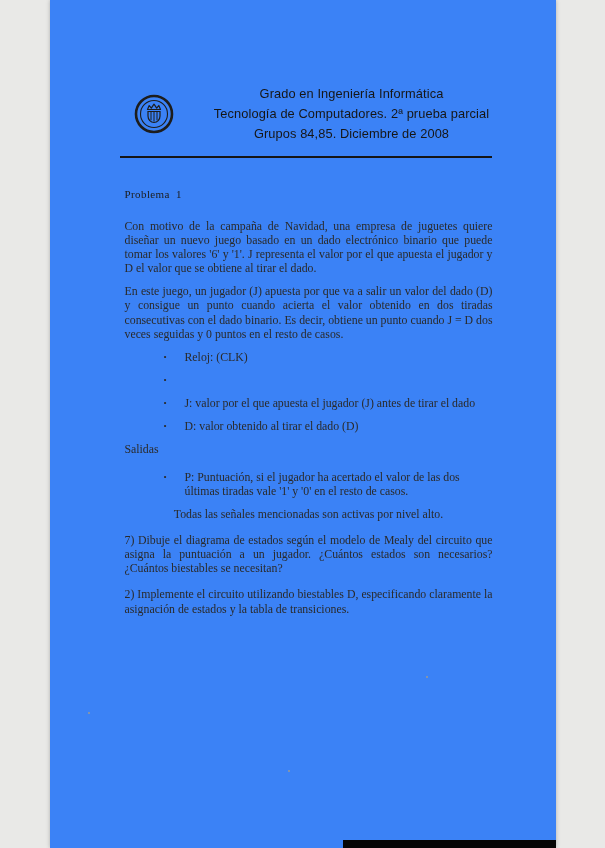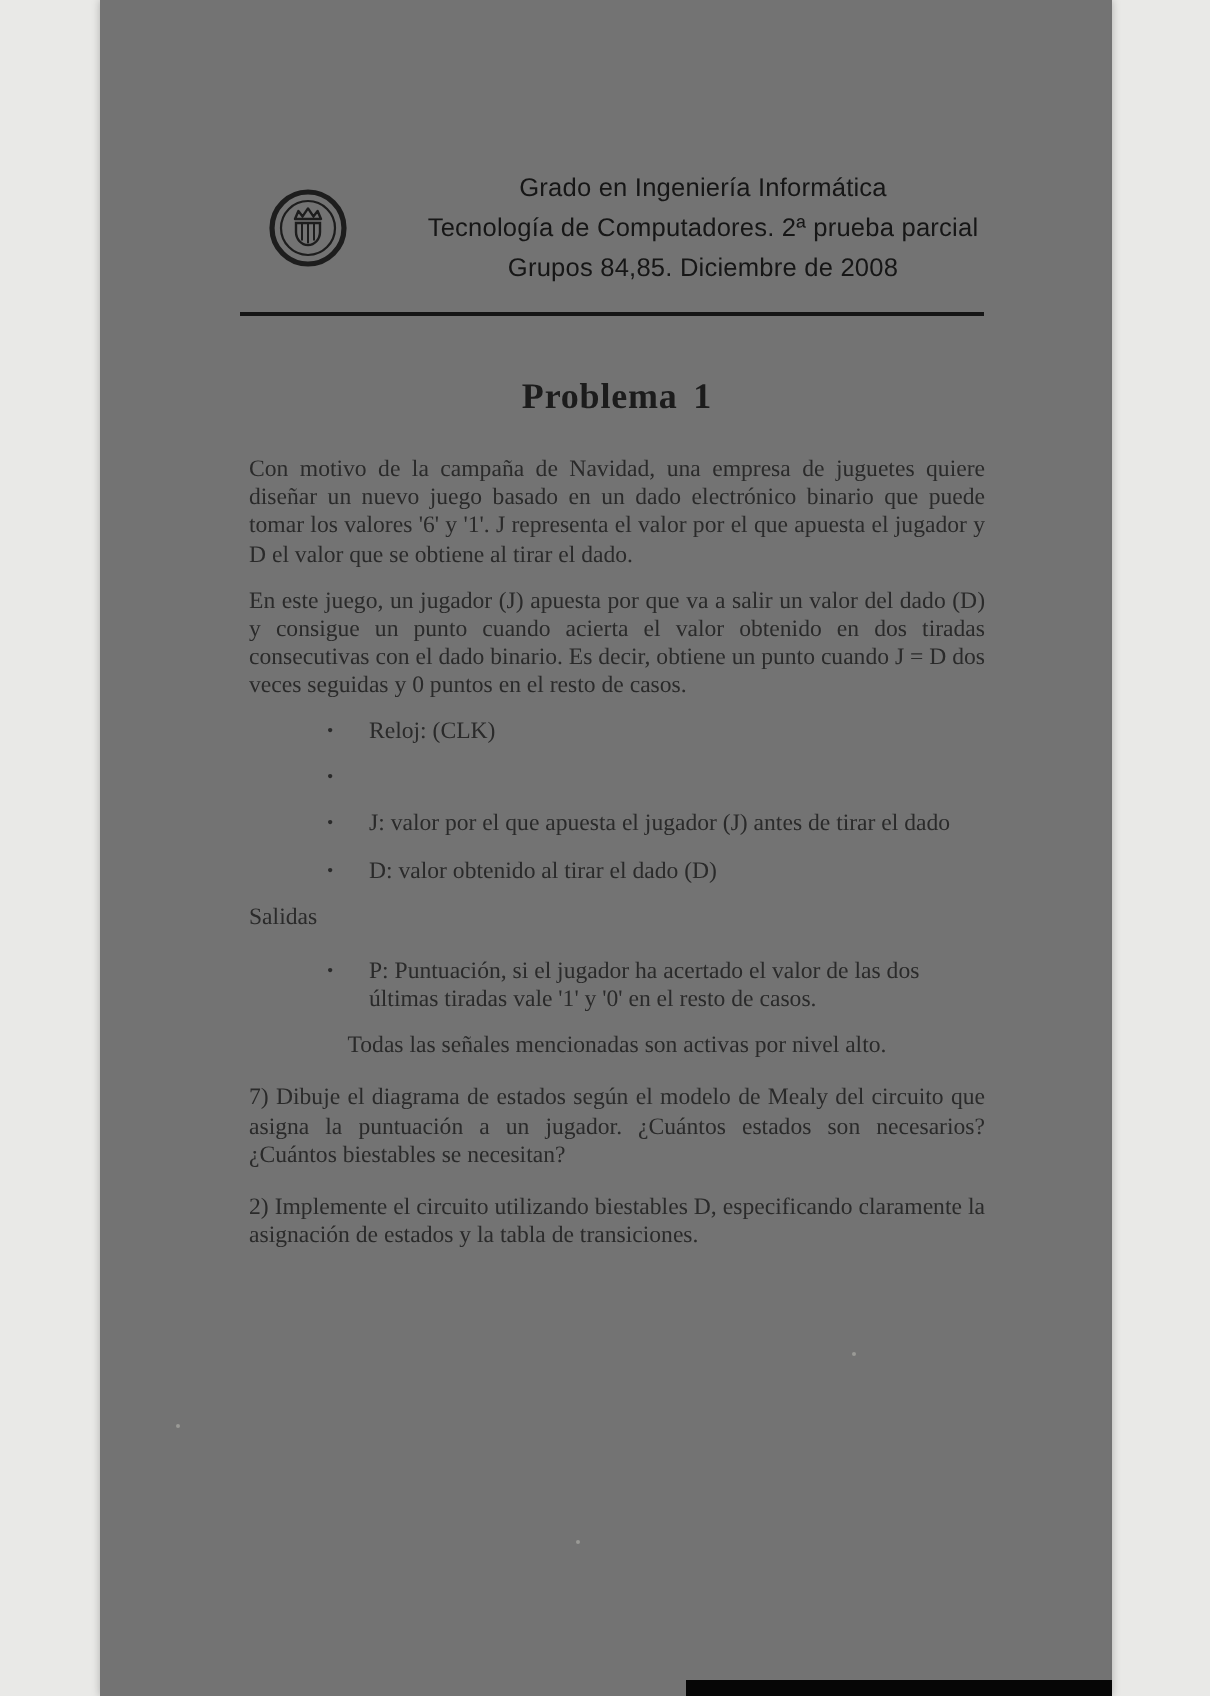--- a/index.html
+++ b/index.html
@@ -6,21 +6,21 @@
   html, body {
     margin: 0;
     padding: 0;
     background: #e9e9e7;
   }
   .page {
     position: relative;
     width: 506px;
     height: 848px;
     margin: 0 auto;
-    background: #737373;
+    background: #3b82f6;
     overflow: hidden;
     color: #262626;
     box-shadow: 0 0 4px rgba(0,0,0,.25);
   }
 
   
   .header {
     display: flex;
     align-items: center;
     margin: 84px 60px 0 84px;
@@ -48,27 +48,26 @@
 
   
   .content {
     margin: 30px 63px 0 75px;
     font-family: "Liberation Serif", "DejaVu Serif", serif;
     font-size: 11.8px;
     line-height: 1.2;
     color: #2a2a2a;
   }
   .problem-title {
-    font-size: 18px;
-    font-weight: bold;
+    font-size: 11px;
+    font-weight: normal;
     letter-spacing: .4px;
     word-spacing: 3px;
     margin: 0 0 17px 0;
     color: #1c1c1c;
-    text-align: center;
   }
   .content p {
     margin: 0 0 9px 0;
     text-align: justify;
   }
   .content p.label {
     margin: 3px 0 13px 0;
     text-align: left;
   }
   ul.plain-list {

